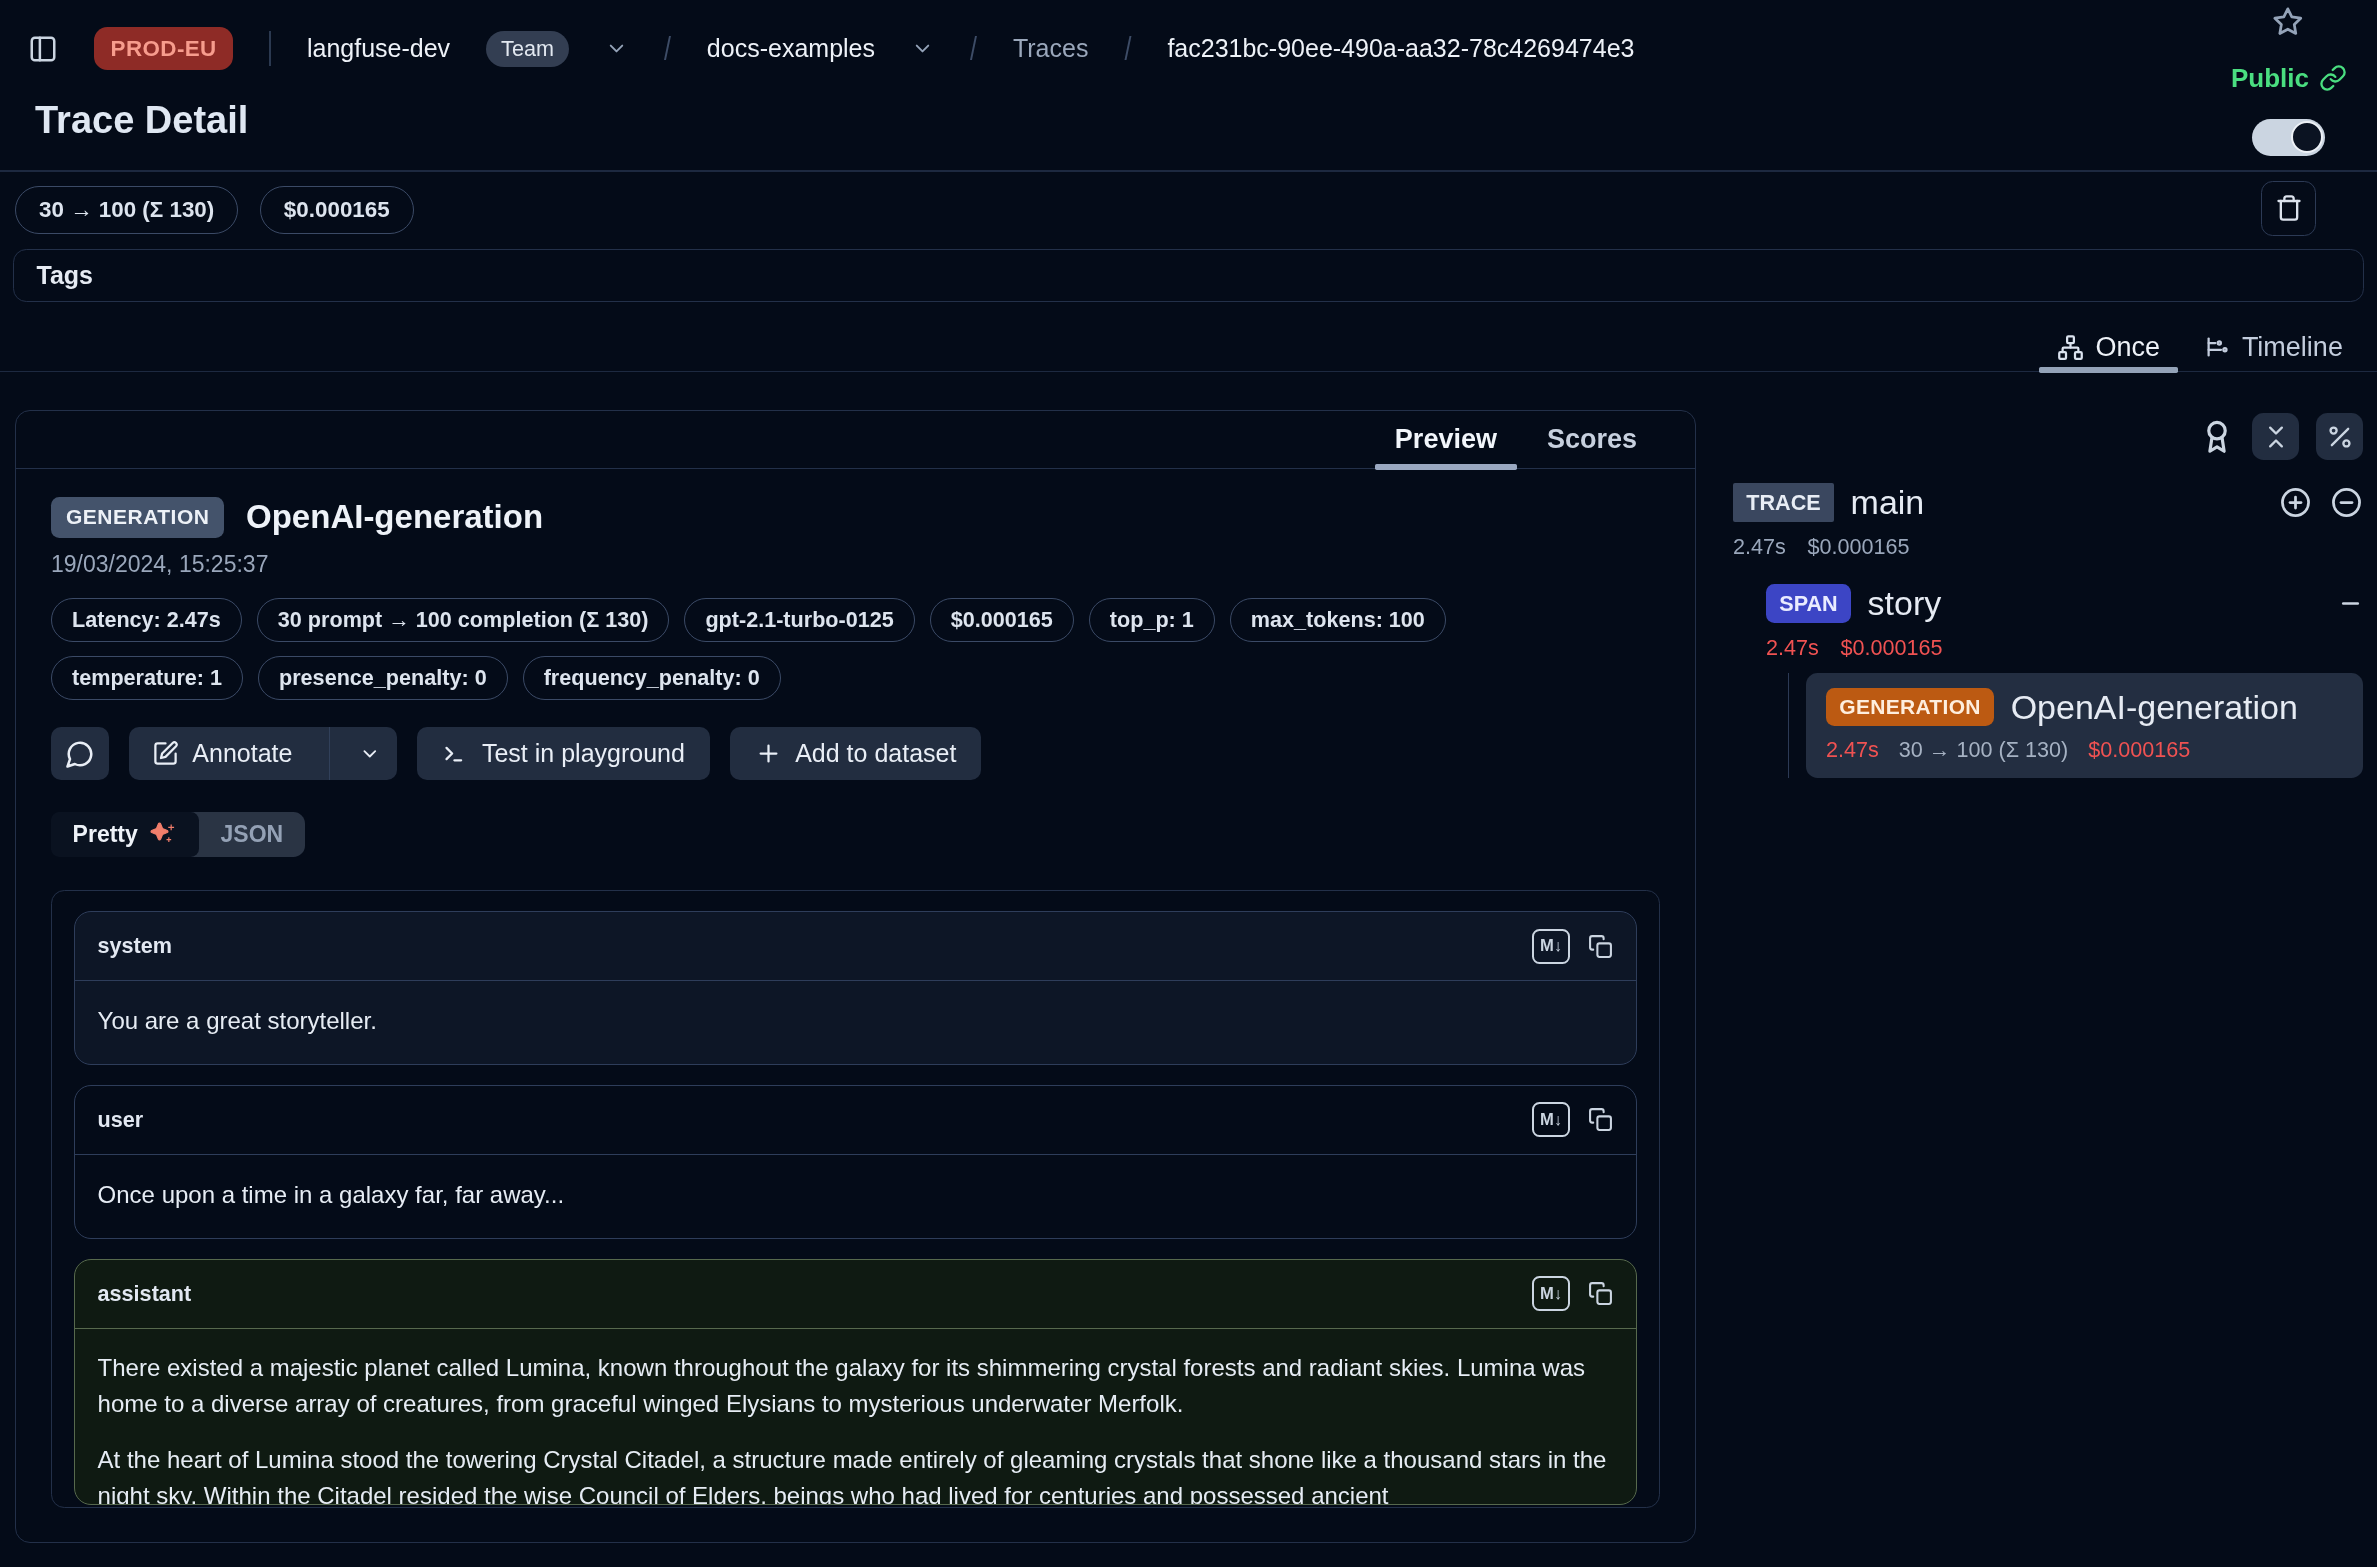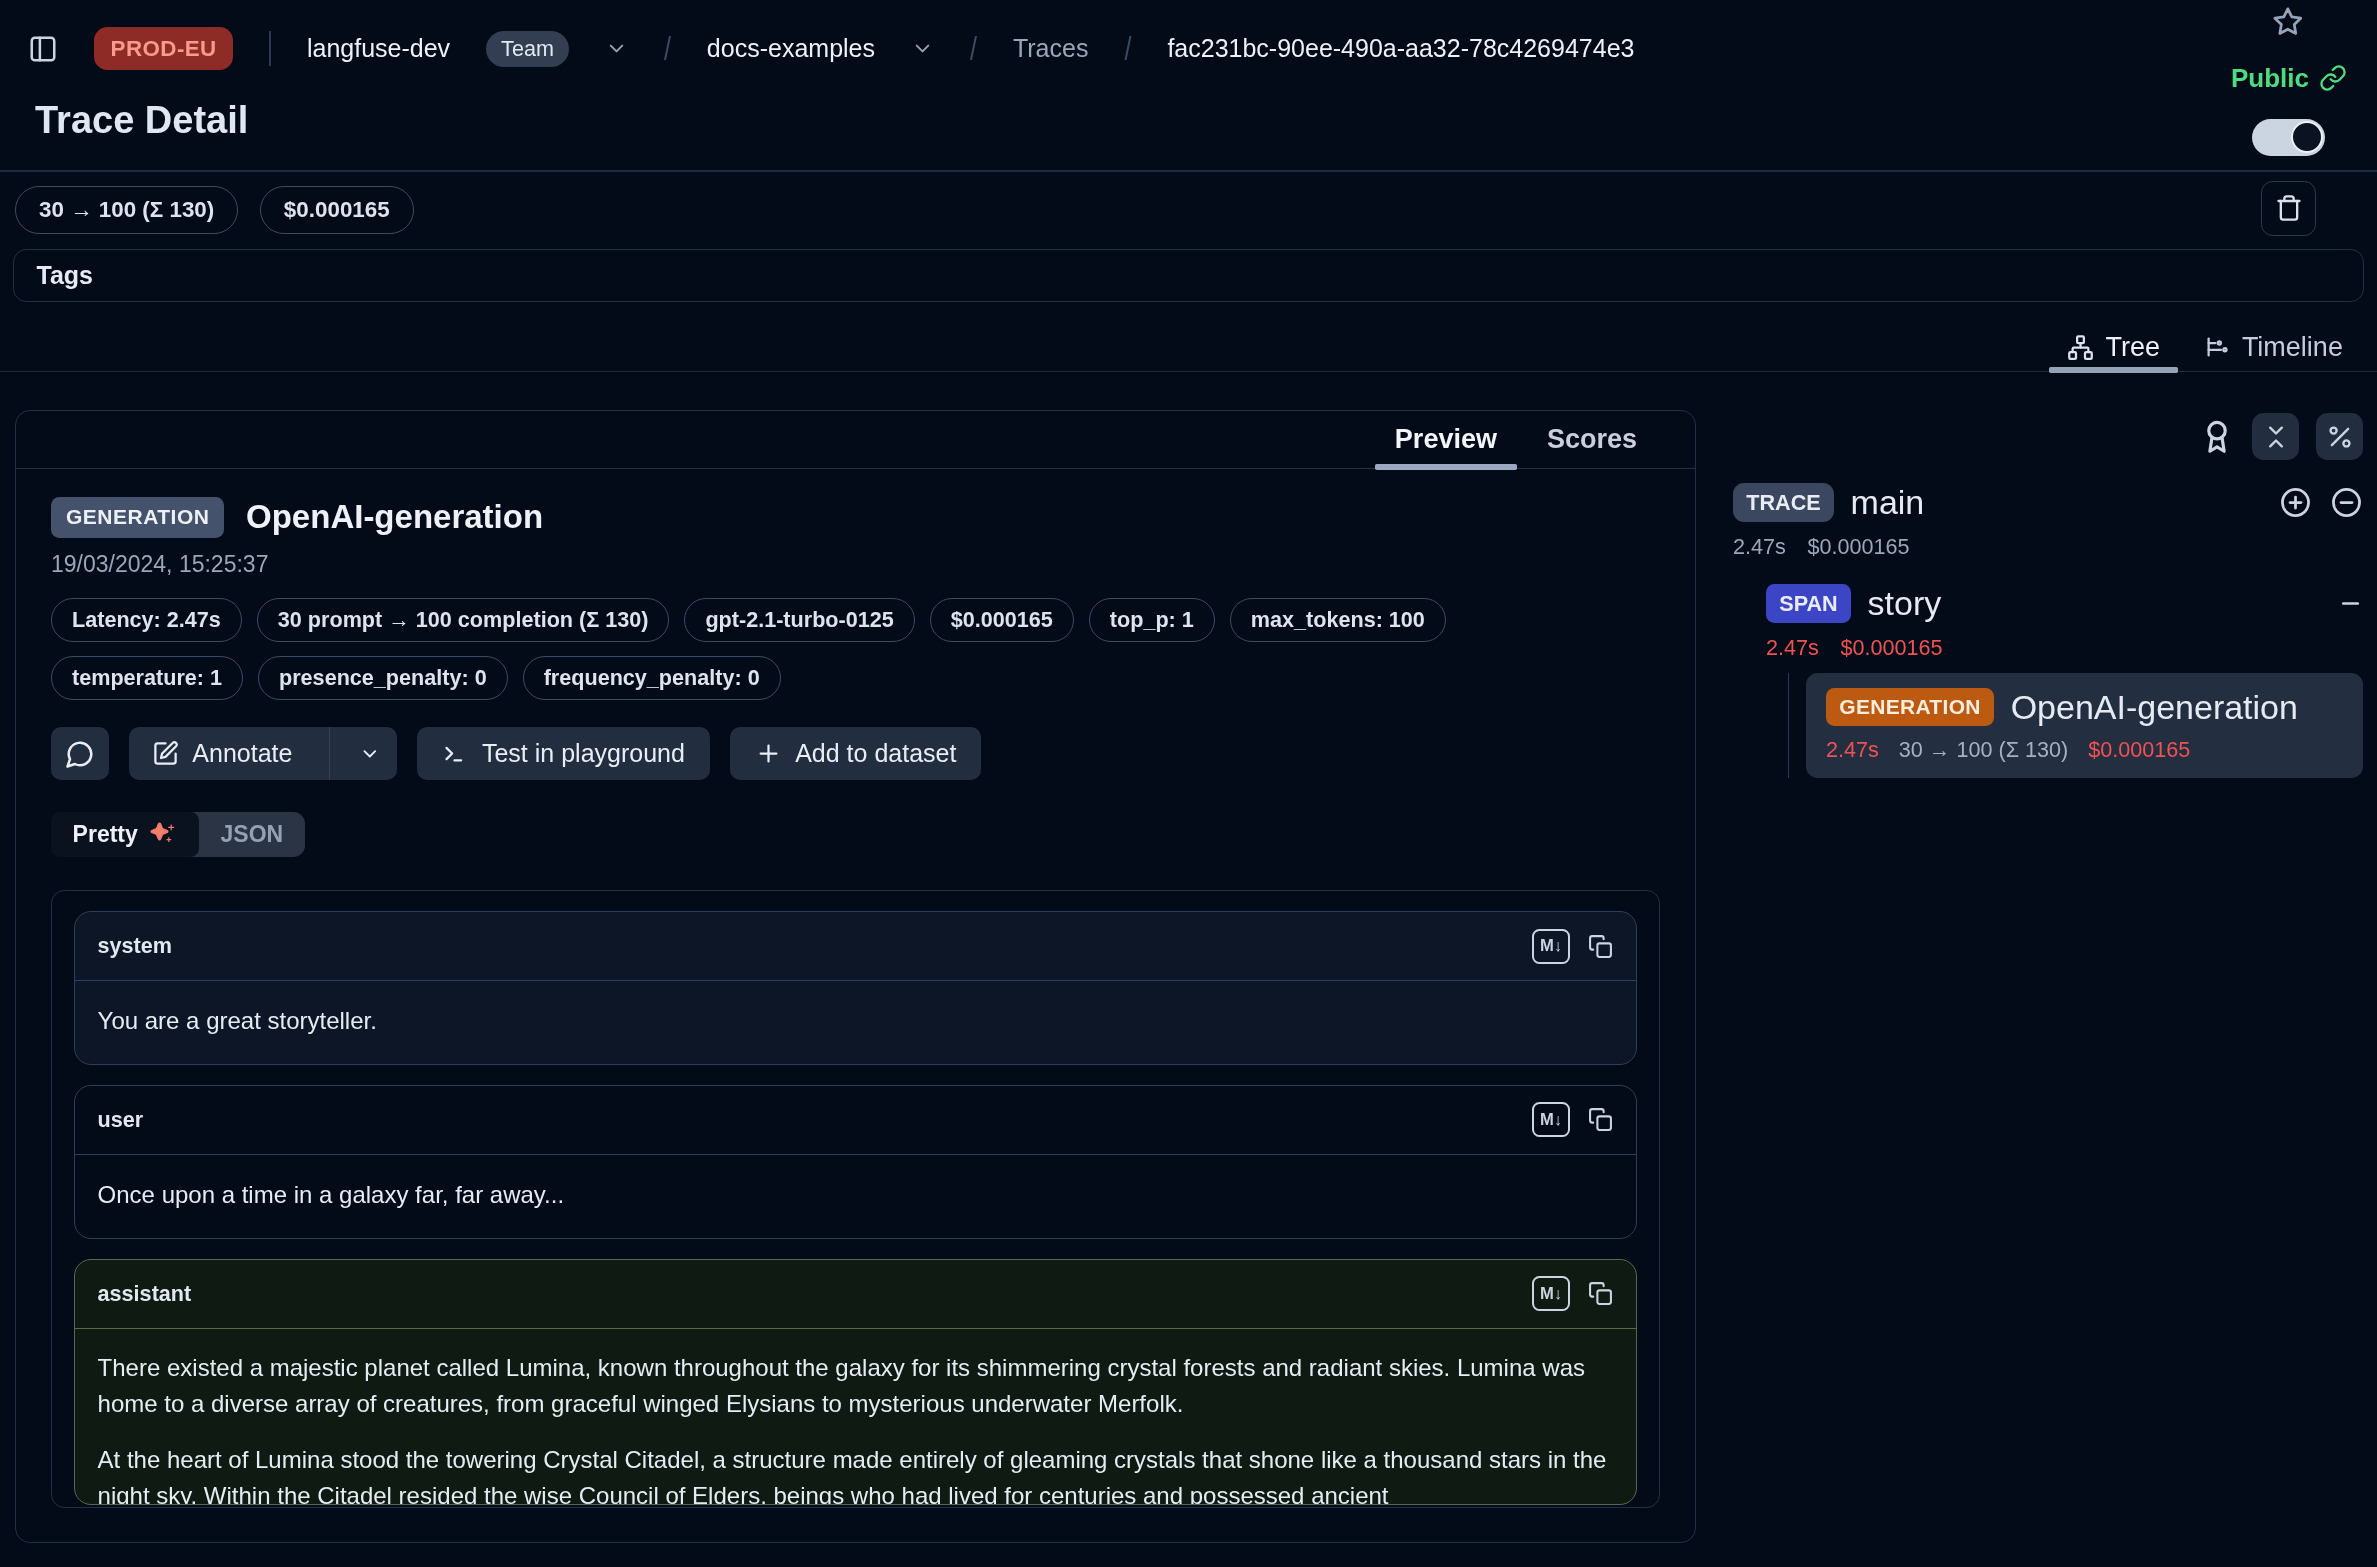--- a/index.html
+++ b/index.html
@@ -72,21 +72,21 @@
   .msg.user { background:transparent; }
   .msg.assistant { background:#0f1a12; border-color:#57694d; height:246px; }
   .msg.assistant .msg-header { border-color:#57694d; }
   .msg-content p + p { margin-top:20px; }
 
   
   #right-panel { top:413px; left:1733px; right:14px; }
   .rp-icons { display:flex; justify-content:flex-end; gap:16.6px; align-items:center; }
   .icon-btn { width:47px; height:47px; background:#222d40; border-radius:11.6px; display:flex; align-items:center; justify-content:center; }
   .tree-row { display:flex; align-items:center; gap:16.6px; position:relative; }
-  .badge-trace { background:#3a475f; color:#e8edf5; font-size:21.6px; font-weight:700; padding:6.7px 13.3px; border-radius:11px; }
+  .badge-trace { background:#3a475f; color:#e8edf5; font-size:21.6px; font-weight:700; padding:6.7px 13.3px; border-radius:2px; }
   .badge-span { background:#3c45c5; color:#e9ebff; font-size:21.6px; font-weight:700; padding:6.7px 13.3px; border-radius:8.3px; }
   .badge-gen { background:#bc5a12; color:#feeede; font-size:21px; font-weight:700; padding:6.7px 13.3px; border-radius:8.3px; letter-spacing:0.3px; }
   .row-name { font-size:34px; color:#e6ebf3; }
   .row-actions { position:absolute; right:0; display:flex; gap:18.3px; align-items:center; }
   .row-stats { margin-top:11.6px; font-size:21.6px; color:#9aa7bb; display:flex; gap:21.6px; }
   .red { color:#f05252; }
   .trace-block { margin-top:23px; }
   .span-block { margin-top:24px; margin-left:33px; }
   .gen-indent { margin-top:11.6px; margin-left:22.4px; border-left:1.7px solid #2c3a55; padding-left:16.6px; }
   .gen-card { background:#232e41; border-radius:11.6px; padding:15px 20px; }
@@ -171,21 +171,21 @@
   <div class="view-tab active">
     <span>
       <svg width="27" height="27" viewBox="0 0 24 24" fill="none" stroke="#dbe3ef" stroke-width="2" stroke-linecap="round" stroke-linejoin="round">
           <rect x="9" y="2" width="6" height="6" rx="1"></rect>
           <rect x="2" y="16" width="6" height="6" rx="1"></rect>
           <rect x="16" y="16" width="6" height="6" rx="1"></rect>
           <path d="M5 16v-3a1 1 0 0 1 1-1h12a1 1 0 0 1 1 1v3"></path>
           <path d="M12 12V8"></path>
         </svg>
     </span>
-    <span>Tree</span>
+    <span>Once</span>
   </div>
   <div class="view-tab">
     <span>
       <svg width="27" height="27" viewBox="0 0 24 24" fill="none" stroke="#c3cddd" stroke-width="2" stroke-linecap="round" stroke-linejoin="round">
           <path d="M5 4v15"></path>
           <path d="M5 8h6"></path>
           <circle cx="14.5" cy="8" r="1.4"></circle>
           <path d="M5 14h11"></path>
           <circle cx="19.5" cy="14" r="1.4"></circle>
         </svg>

